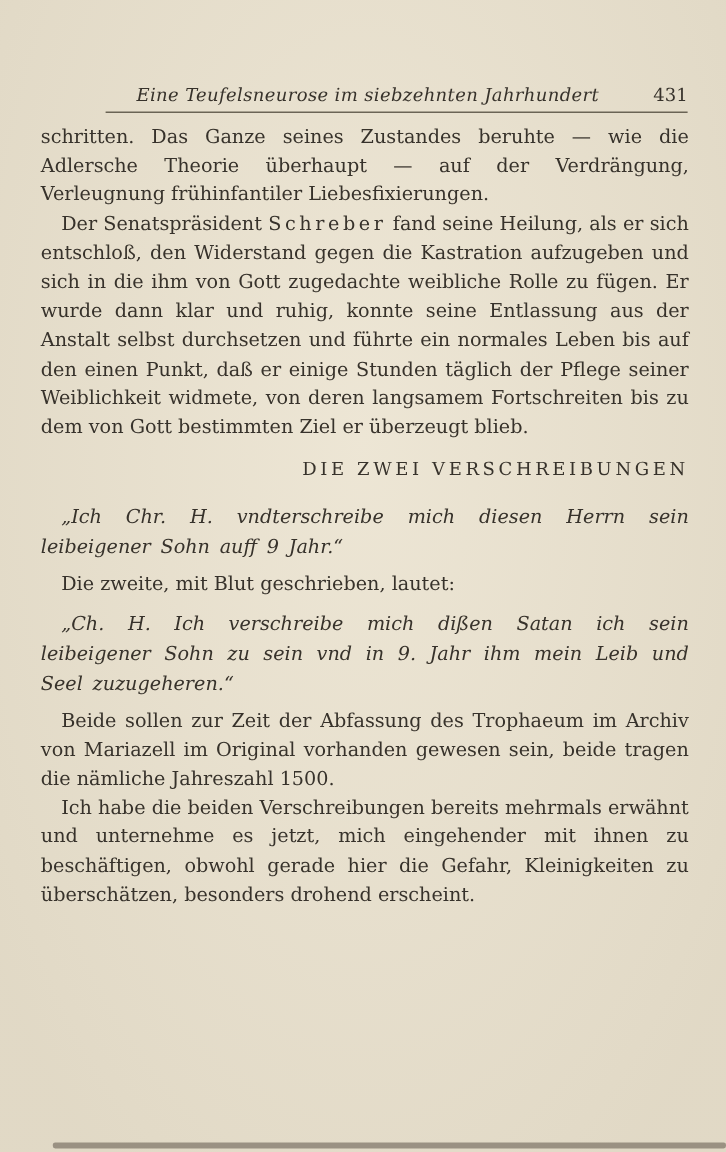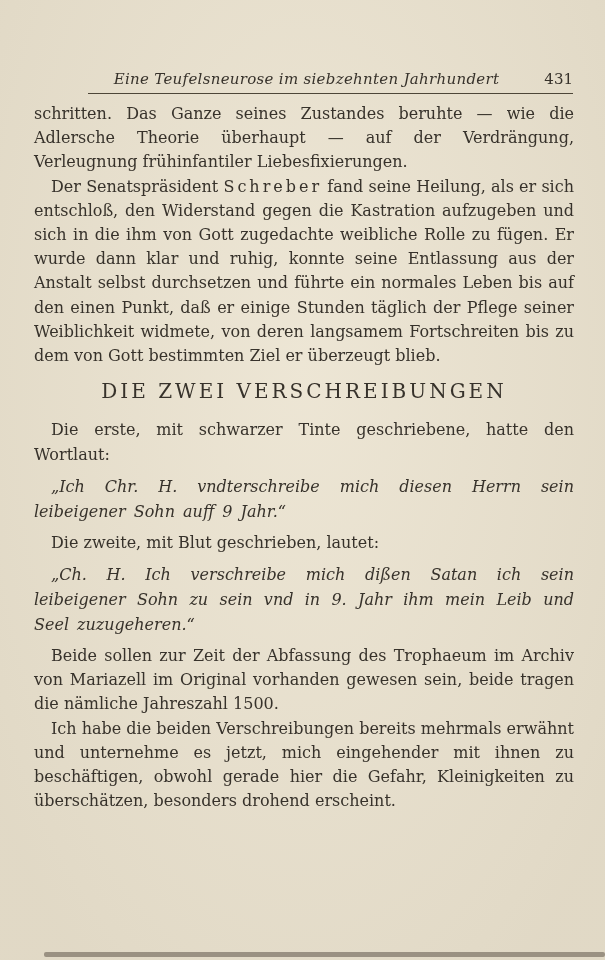--- a/index.html
+++ b/index.html
@@ -61,26 +61,26 @@
   }
   .spaced-name {
     letter-spacing: 3px;
   }
   .section-number {
     text-align: center;
     text-indent: 0 !important;
     margin-top: 24px !important;
   }
   .section-title {
-    text-align: center;
+    text-align: right;
     text-indent: 0 !important;
     margin-top: 11px !important;
     margin-bottom: 15px !important;
     letter-spacing: 3px;
-    font-size: 20px;
+    font-size: 15px;
   }
   .quote {
     font-style: italic;
     word-spacing: 3px;
     line-height: 25px;
   }
   .gap {
     margin-top: 7px !important;
   }
   .footnote-mark {
@@ -114,21 +114,20 @@
   <div class="content">
 
     <p class="noindent">schritten. Das Ganze seines Zustandes beruhte — wie die Adlersche Theorie überhaupt — auf der Verdrängung, Verleugnung frühinfantiler Liebesfixierungen.</p>
 
     <p><span>Der Senatspräsident </span><span class="spaced-name">Schreber</span><span> fand seine Heilung, als er sich entschloß, den Widerstand gegen die Kastration aufzugeben und sich in die ihm von Gott zugedachte weibliche Rolle zu fügen. Er wurde dann klar und ruhig, konnte seine Entlassung aus der Anstalt selbst durchsetzen und führte ein normales Leben bis auf den einen Punkt, daß er einige Stunden täglich der Pflege seiner Weiblichkeit widmete, von deren langsamem Fortschreiten bis zu dem von Gott bestimmten Ziel er überzeugt blieb.</span></p>
 
 
     <p class="section-title">DIE ZWEI VERSCHREIBUNGEN</p>
 
 
-    <p class="gap">Die erste, mit schwarzer Tinte geschriebene, hatte den Wortlaut:</p>
 
     <p class="quote gap">„Ich Chr. H. vndterschreibe mich diesen Herrn sein leibeigener Sohn auff 9 Jahr.“</p>
 
     <p class="gap">Die zweite, mit Blut geschrieben, lautet:</p>
 
     <p class="quote gap">„Ch. H. Ich verschreibe mich dißen Satan ich sein leibeigener Sohn zu sein vnd in 9. Jahr ihm mein Leib und Seel zuzugeheren.“</p>
 
     <p class="gap">Beide sollen zur Zeit der Abfassung des Trophaeum im Archiv von Mariazell im Original vorhanden gewesen sein, beide tragen die nämliche Jahreszahl 1500.</p>
 
     <p>Ich habe die beiden Verschreibungen bereits mehrmals erwähnt und unternehme es jetzt, mich eingehender mit ihnen zu beschäftigen, obwohl gerade hier die Gefahr, Kleinigkeiten zu überschätzen, besonders drohend erscheint.</p>

